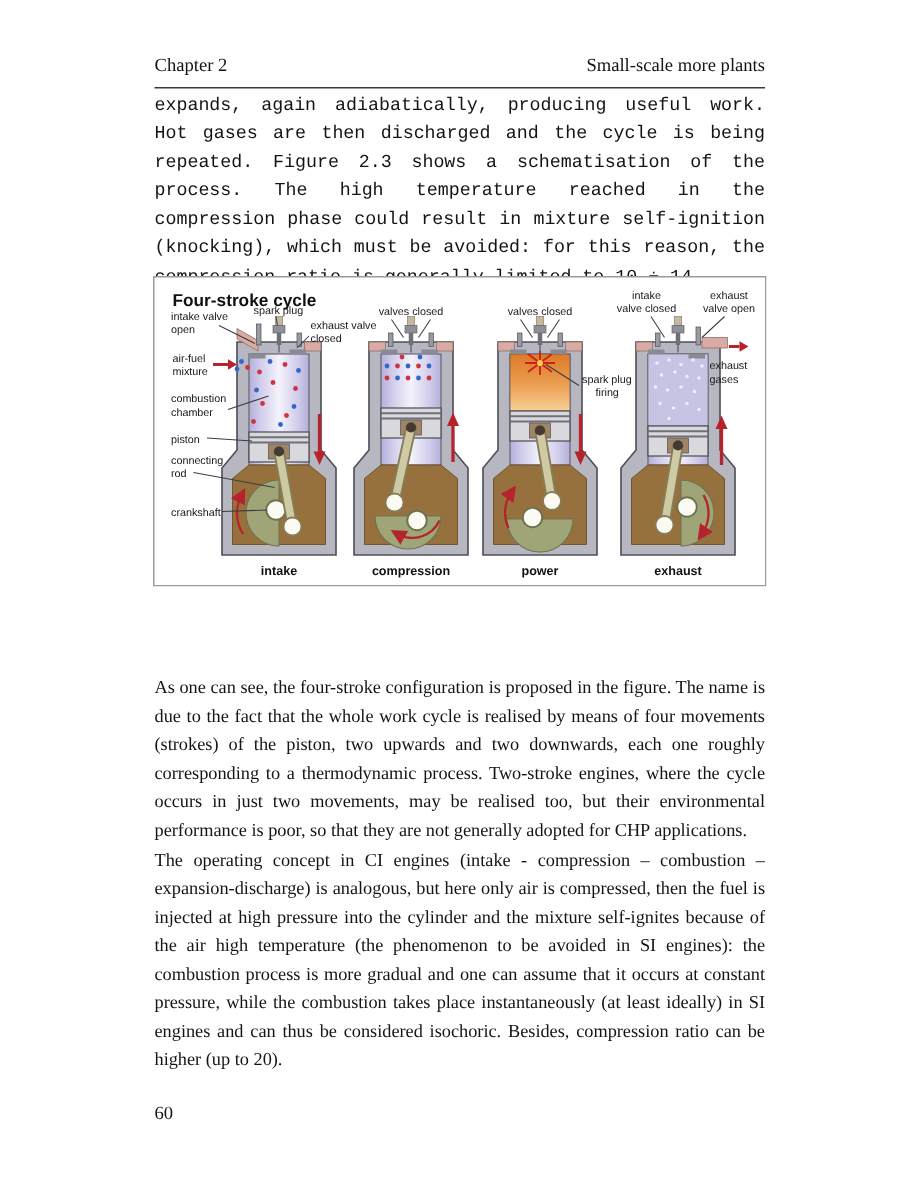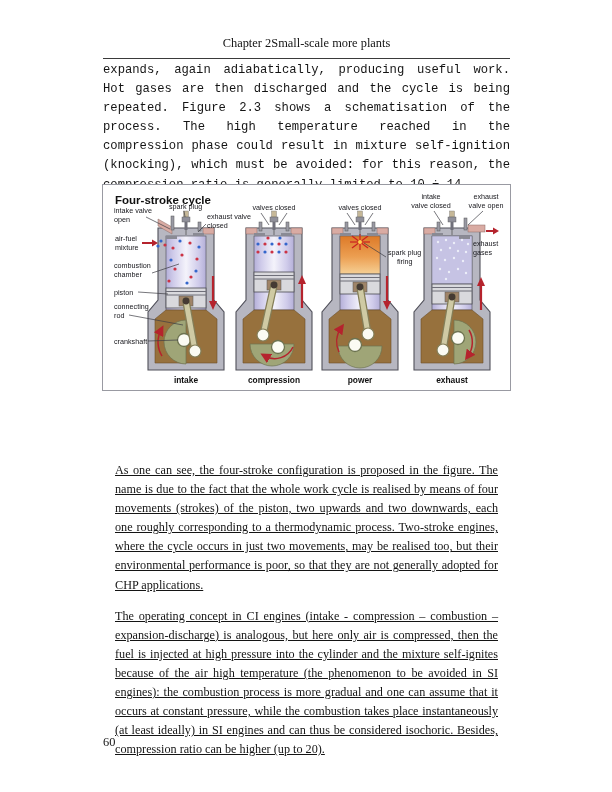--- a/index.html
+++ b/index.html
@@ -1,27 +1,27 @@
 <!DOCTYPE html>
 <html><head>
 <meta charset="utf-8">
 <style>
   html,body{margin:0;padding:0;background:#ffffff;}
   .page{position:relative;width:612px;height:792px;background:#fff;overflow:hidden;
         font-family:"Liberation Serif",serif;color:#141414;}
   .header{position:absolute;top:36px;left:103px;width:407px;display:flex;
-          justify-content:center;font-size:12.4px;padding-bottom:7px;
+          justify-content:space-between;font-size:12.4px;padding-bottom:7px;
           border-bottom:1.2px solid #3a3a3a;font-family:Liberation Serif, serif;}
   .para{font-size:12.2px;line-height:19.1px;text-align:justify;}
   .p1{position:absolute;top:61px;left:103px;width:407px;font-family:Liberation Mono, monospace;}
   .figwrap{position:absolute;top:184px;left:102px;width:409px;height:207px;}
   .caption{position:absolute;top:412px;left:103px;width:407px;text-align:center;
            font-style:italic;font-size:12.1px;}
   .p23{position:absolute;top:449px;left:103px;width:407px;}
-  .p23 p{margin:12px;text-decoration:underline;}
+  .p23 p{margin:0;}
   .pagenum{position:absolute;top:735px;left:103px;font-size:12.4px;}
   
   .flbl{font:7.2px "Liberation Sans",sans-serif;fill:#17171c;}
   .fmid{text-anchor:middle;}
   .fstroke{font:bold 8.4px "Liberation Sans",sans-serif;fill:#111;text-anchor:middle;}
   .ftitle{font:bold 11.5px "Liberation Sans",sans-serif;fill:#111;}
   .leader{stroke:#3c3c44;stroke-width:0.7;fill:none;}
   .redln{stroke:#b5232d;fill:none;}
   .redfill{fill:#b5232d;stroke:none;}
 </style>

